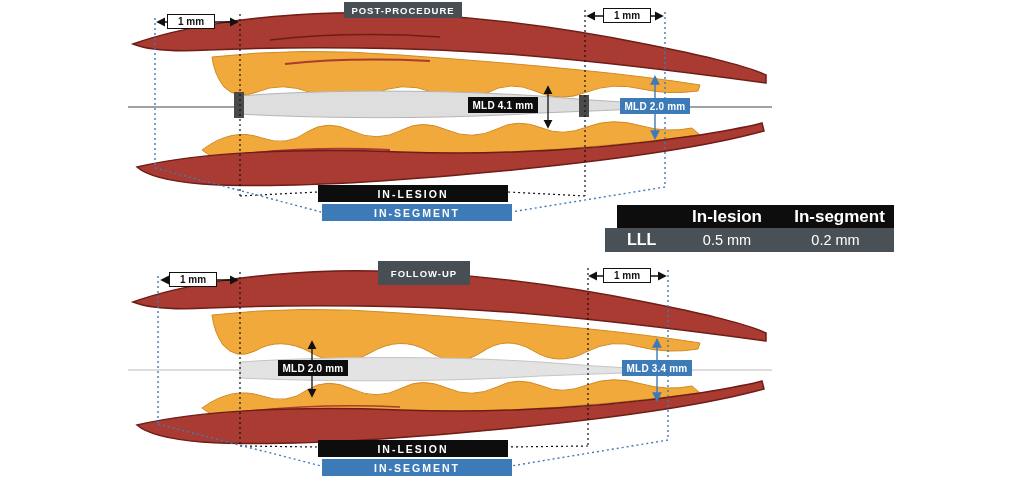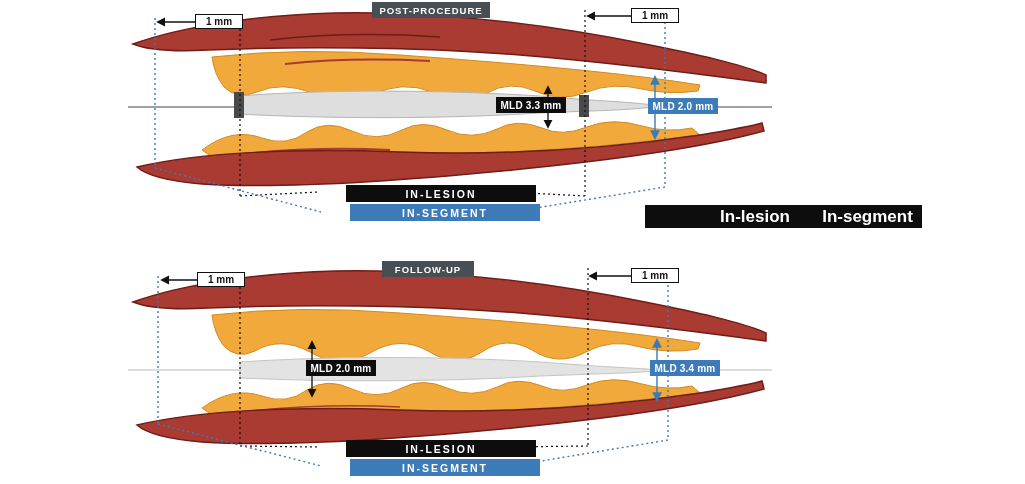--- a/index.html
+++ b/index.html
@@ -1,21 +1,21 @@
 <!DOCTYPE html>
 <html><head>
 <meta charset="utf-8">
 <style>
   html,body { margin:0; padding:0; background:#ffffff; }
   .stage {
     position:relative; width:1025px; height:484px; background:#ffffff;
     font-family:"Liberation Sans", sans-serif; overflow:hidden;
   }
   .stage svg { position:absolute; left:0; top:0; }
-  .abs { position:absolute; display:flex; align-items:center; justify-content:center; box-sizing:border-box;margin-left:28px; }
+  .abs { position:absolute; display:flex; align-items:center; justify-content:center; box-sizing:border-box; }
   .titlebox { background:#474E54; color:#fff; font-size:9.5px; font-weight:bold; letter-spacing:1px; }
   .mmbox { background:#ffffff; border:1.3px solid #111; color:#111; font-size:10px; font-weight:bold; }
   .mldbox { color:#fff; font-size:10px; font-weight:bold; letter-spacing:0.2px; white-space:nowrap; }
   .mld-black { background:#0D0D0D; }
   .mld-blue  { background:#3D7AB8; }
   .bar { color:#fff; font-size:10.5px; font-weight:bold; letter-spacing:2px; }
   .bar-black { background:#0D0D0D; }
   .bar-blue  { background:#3D7AB8; }
   .tbl-header { background:#0D0D0D; color:#fff; display:flex; align-items:center; }
   .tbl-header .spacer { width:52px; }
@@ -115,33 +115,38 @@
       <line x1="312" y1="342" x2="312" y2="396" stroke="#111" stroke-width="1.3" marker-start="url(#mB)" marker-end="url(#mB)"></line>
       <line x1="657" y1="340" x2="657" y2="400" stroke="#3D7AB8" stroke-width="1.4" marker-start="url(#mBl)" marker-end="url(#mBl)"></line>
     </g>
   </svg>
 
   <div class="abs titlebox" style="left:344px; top:2px; width:118px; height:16px;">POST-PROCEDURE</div>
 
   <div class="abs mmbox" style="left:167px; top:14px; width:48px; height:15px;">1 mm</div>
   <div class="abs mmbox" style="left:603px; top:8px; width:48px; height:15px;">1 mm</div>
 
-  <div class="abs mldbox mld-black" style="left:468px; top:97px; width:70px; height:16px;">MLD 3.3 mm</div>
+  <div class="abs mldbox mld-black" style="left:468px; top:97px; width:70px; height:16px;">MLD 4.1 mm</div>
   <div class="abs mldbox mld-blue" style="left:620px; top:98px; width:70px; height:16px;">MLD 2.0 mm</div>
 
   <div class="abs bar bar-black" style="left:318px; top:185px; width:190px; height:17px;">IN-LESION</div>
   <div class="abs bar bar-blue" style="left:322px; top:204px; width:190px; height:17px;">IN-SEGMENT</div>
 
   <div class="abs tbl-header" style="left:617px; top:205px; width:277px; height:23px;">
     <div class="spacer"></div>
     <div class="cell1">In-lesion</div>
     <div class="cell2">In-segment</div>
   </div>
+  <div class="abs tbl-row" style="left:605px; top:228px; width:289px; height:24px;">
+    <div class="rowlabel">LLL</div>
+    <div class="val1">0.5 mm</div>
+    <div class="val2">0.2 mm</div>
+  </div>
 
-  <div class="abs titlebox" style="left:354px; top:261px; width:92px; height:16px;">FOLLOW-UP</div>
+  <div class="abs titlebox" style="left:378px; top:261px; width:92px; height:24px;">FOLLOW-UP</div>
 
   <div class="abs mmbox" style="left:169px; top:272px; width:48px; height:15px;">1 mm</div>
   <div class="abs mmbox" style="left:603px; top:268px; width:48px; height:15px;">1 mm</div>
 
   <div class="abs mldbox mld-black" style="left:278px; top:360px; width:70px; height:16px;">MLD 2.0 mm</div>
   <div class="abs mldbox mld-blue" style="left:622px; top:360px; width:70px; height:16px;">MLD 3.4 mm</div>
 
   <div class="abs bar bar-black" style="left:318px; top:440px; width:190px; height:17px;">IN-LESION</div>
   <div class="abs bar bar-blue" style="left:322px; top:459px; width:190px; height:17px;">IN-SEGMENT</div>
 

